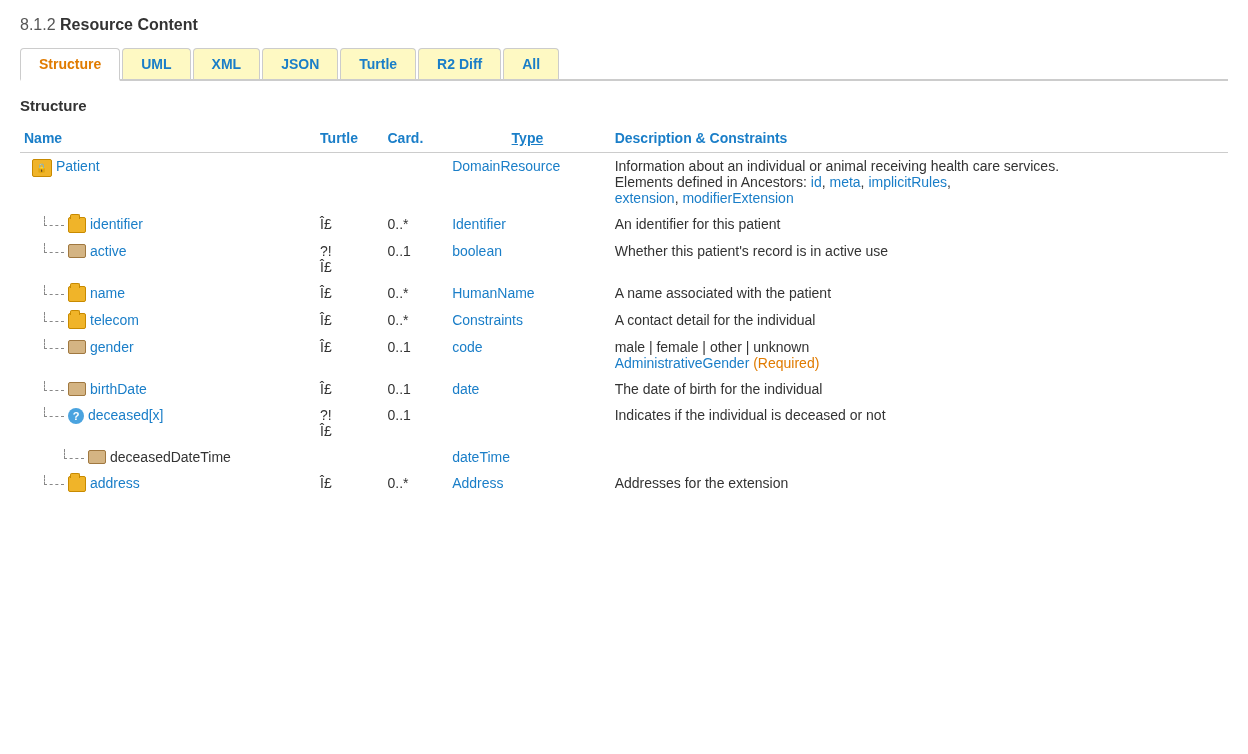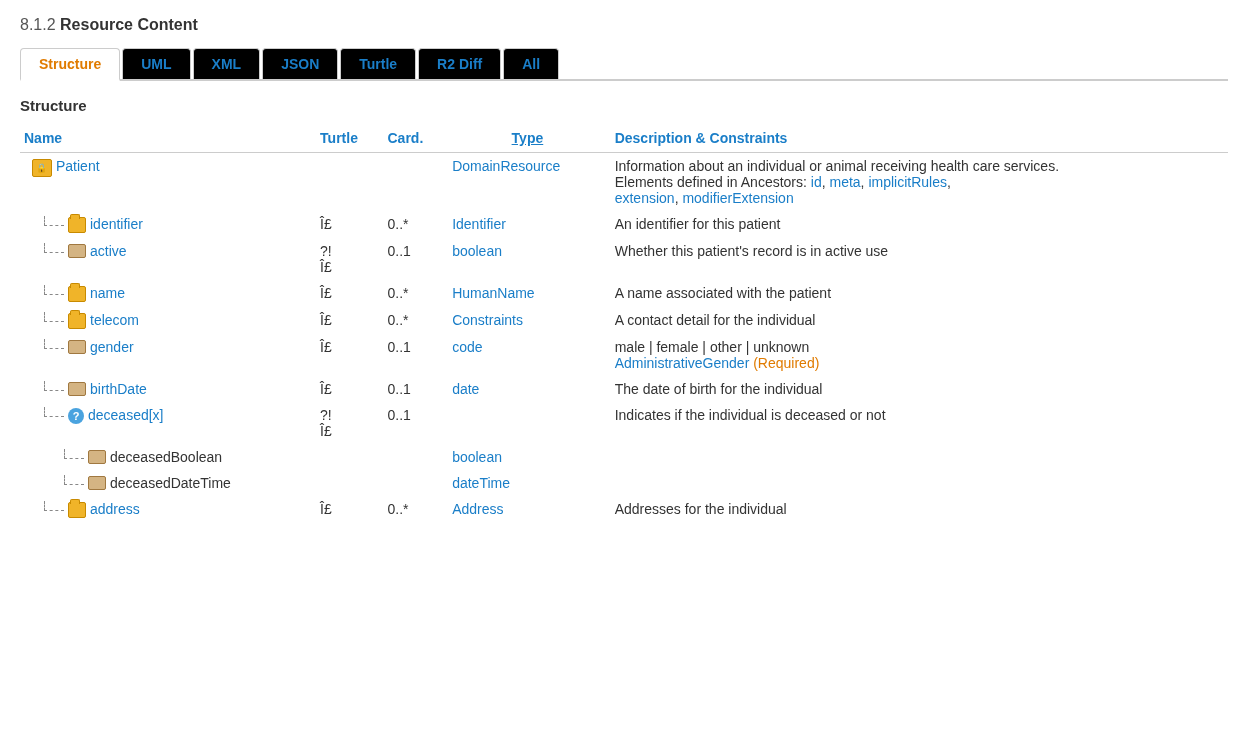--- a/index.html
+++ b/index.html
@@ -26,21 +26,21 @@
       margin-bottom: 16px;
     }
     .tab {
       padding: 7px 18px;
       cursor: pointer;
       font-size: 14px;
       font-weight: bold;
       color: #1a7ec8;
       border: 1px solid #ccc;
       border-bottom: none;
-      background: #000000;
+      background: #fef9c3;
       margin-right: 2px;
       border-radius: 4px 4px 0 0;
     }
     .tab.active {
       background: #fff;
       color: #e07b00;
       border-bottom: 2px solid #fff;
       margin-bottom: -2px;
     }
     .section-title {
@@ -280,33 +280,20 @@
           <span class="icon-question">?</span>
           <a class="link">deceased[x]</a>
         </div>
       </td>
       <td class="flags-cell">?!<br>Î£</td>
       <td class="card-cell">0..1</td>
       <td></td>
       <td class="desc-cell">Indicates if the individual is deceased or not</td>
     </tr>
 
-    <tr>
-      <td>
-        <div class="name-cell indent-2">
-          <span style="display:inline-block;width:20px;border-left:1px dashed #888;border-bottom:1px dashed #888;height:10px;margin-bottom:-5px;flex-shrink:0;"></span>
-          <span class="icon-leaf"></span>
-          <span>deceasedBoolean</span>
-        </div>
-      </td>
-      <td class="flags-cell"></td>
-      <td class="card-cell"></td>
-      <td><a class="link">boolean</a></td>
-      <td class="desc-cell"></td>
-    </tr>
 
     <tr>
       <td>
         <div class="name-cell indent-2">
           <span style="display:inline-block;width:20px;border-left:1px dashed #888;border-bottom:1px dashed #888;height:10px;margin-bottom:-5px;flex-shrink:0;"></span>
           <span class="icon-leaf"></span>
           <span>deceasedDateTime</span>
         </div>
       </td>
       <td class="flags-cell"></td>
@@ -319,17 +306,17 @@
       <td>
         <div class="name-cell indent-1">
           <span style="display:inline-block;width:20px;border-left:1px dashed #888;border-bottom:1px dashed #888;height:10px;margin-bottom:-5px;flex-shrink:0;"></span>
           <span class="icon-folder"></span>
           <a class="link">address</a>
         </div>
       </td>
       <td class="flags-cell">Î£</td>
       <td class="card-cell">0..*</td>
       <td><a class="link">Address</a></td>
-      <td class="desc-cell">Addresses for the individual</td>
+      <td class="desc-cell">Addresses for the extension</td>
     </tr>
 
   </tbody>
 </table>
 
 </body></html>

